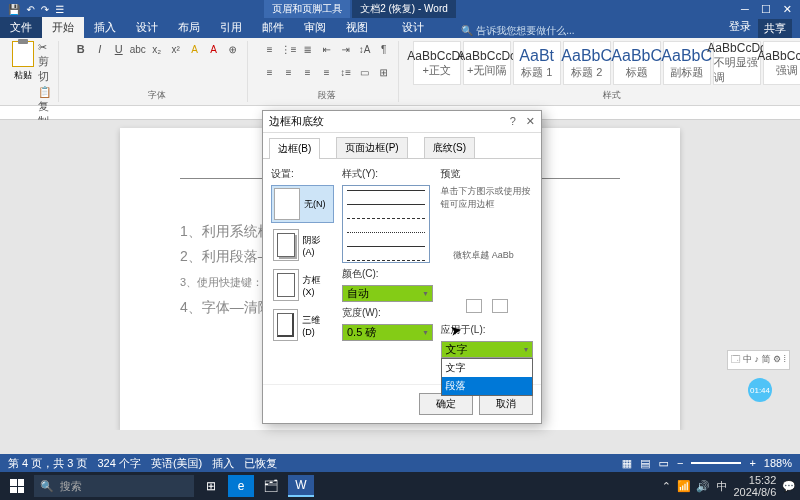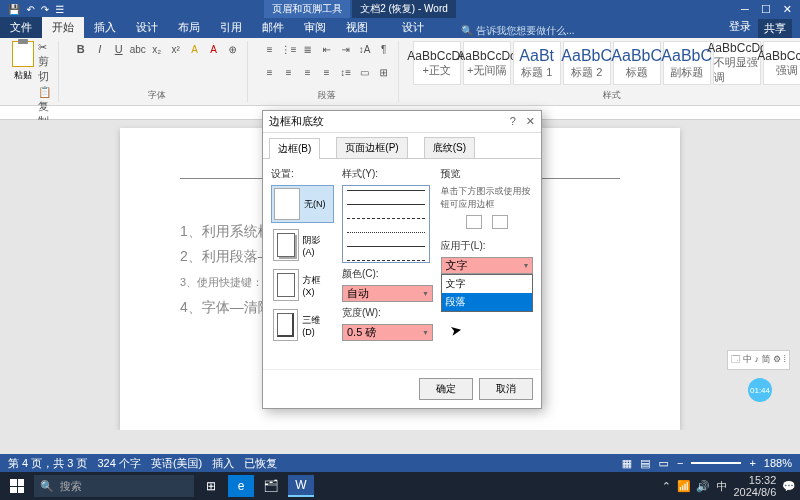--- a/index.html
+++ b/index.html
@@ -61,21 +61,21 @@
 .setting-item{display:flex;align-items:center;gap:4px;padding:2px}
 .setting-item.sel{background:#cde4f7;border:1px solid #7da2ce}
 .setting-icon{width:26px;height:32px;border:1px solid #aaa;background:#fff;position:relative}
 .setting-icon.box::after{content:"";position:absolute;inset:3px;border:1px solid #666}
 .setting-icon.shadow::after{content:"";position:absolute;inset:3px;border:1px solid #666;box-shadow:2px 2px 0 #aaa}
 .setting-icon.threed::after{content:"";position:absolute;inset:3px;border:1px solid #666;border-right:2px solid #444;border-bottom:2px solid #444}
 .style-list{width:88px;height:78px;border:1px solid #7a9ac0;background:#fff;overflow:hidden}
 .style-list div{height:10px;margin:4px;border-top:1px solid #333}
 .style-list div.dashed{border-top-style:dashed}
 .style-list div.dotted{border-top-style:dotted}
-.dlg-select{border:1px solid #999;background:#fca5a5;padding:1px 4px;font-size:10px;height:17px;display:flex;align-items:center;justify-content:space-between}
+.dlg-select{border:1px solid #999;background:#84cc16;padding:1px 4px;font-size:10px;height:17px;display:flex;align-items:center;justify-content:space-between}
 .dlg-select::after{content:"▾";color:#666;font-size:8px}
 .preview-box{width:86px;height:80px;display:flex;align-items:center;justify-content:center;position:relative}
 .preview-text{font-size:9px;color:#666;text-align:left}
 .preview-sample{font-size:9px;color:#666}
 .apply-dd{position:relative}
 .dd-open{position:absolute;top:17px;left:0;right:0;border:1px solid #666;background:#fff;z-index:10}
 .dd-opt{padding:2px 4px;font-size:10px}
 .dd-opt.hl{background:#0078d7;color:#fff}
 .dlg-footer{display:flex;justify-content:flex-end;gap:6px;padding:8px;border-top:1px solid #eee}
 .dlg-btn{padding:3px 16px;border:1px solid #999;background:#f0f0f0;font-size:10px}
@@ -278,20 +278,23 @@
           <span>自动</span>
         </div>
       <div class="dlg-label">宽度(W):</div>
       <div class="dlg-select">
           <span>0.5 磅</span>
         </div>
     </div>
     <div class="dlg-col" style="width:94px">
       <div class="dlg-label">预览</div>
       <div class="preview-text">单击下方图示或使用按钮可应用边框</div>
+      <div class="preview-box">
+        <span class="preview-sample">微软卓越 AaBb</span>
+      </div>
       <div style="display:flex;justify-content:center;gap:10px">
         <div style="width:16px;height:14px;border:1px solid #aaa"></div>
         <div style="width:16px;height:14px;border:1px solid #aaa"></div>
       </div>
       <div class="dlg-label" style="margin-top:6px">应用于(L):</div>
       <div class="apply-dd">
         <div class="dlg-select">
             <span>文字</span>
           </div>
         <div class="dd-open">

